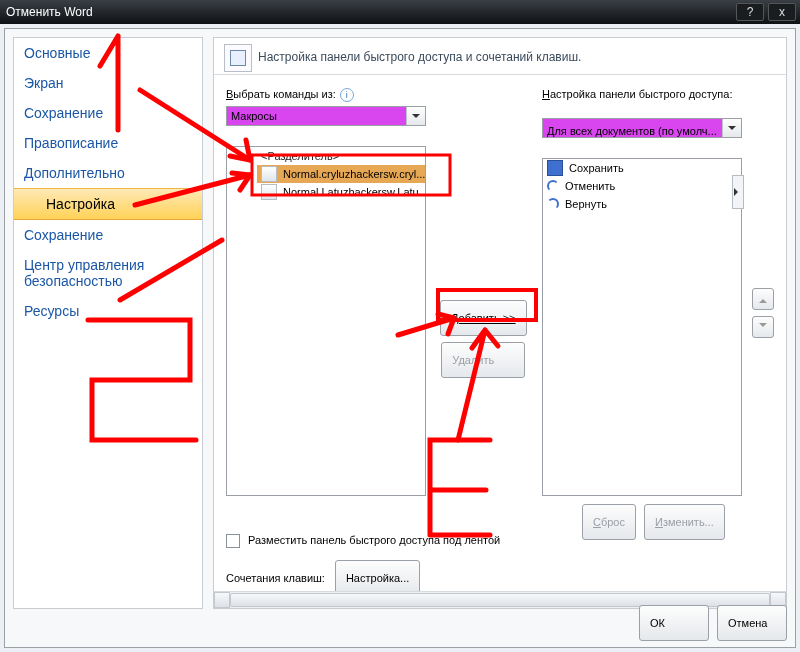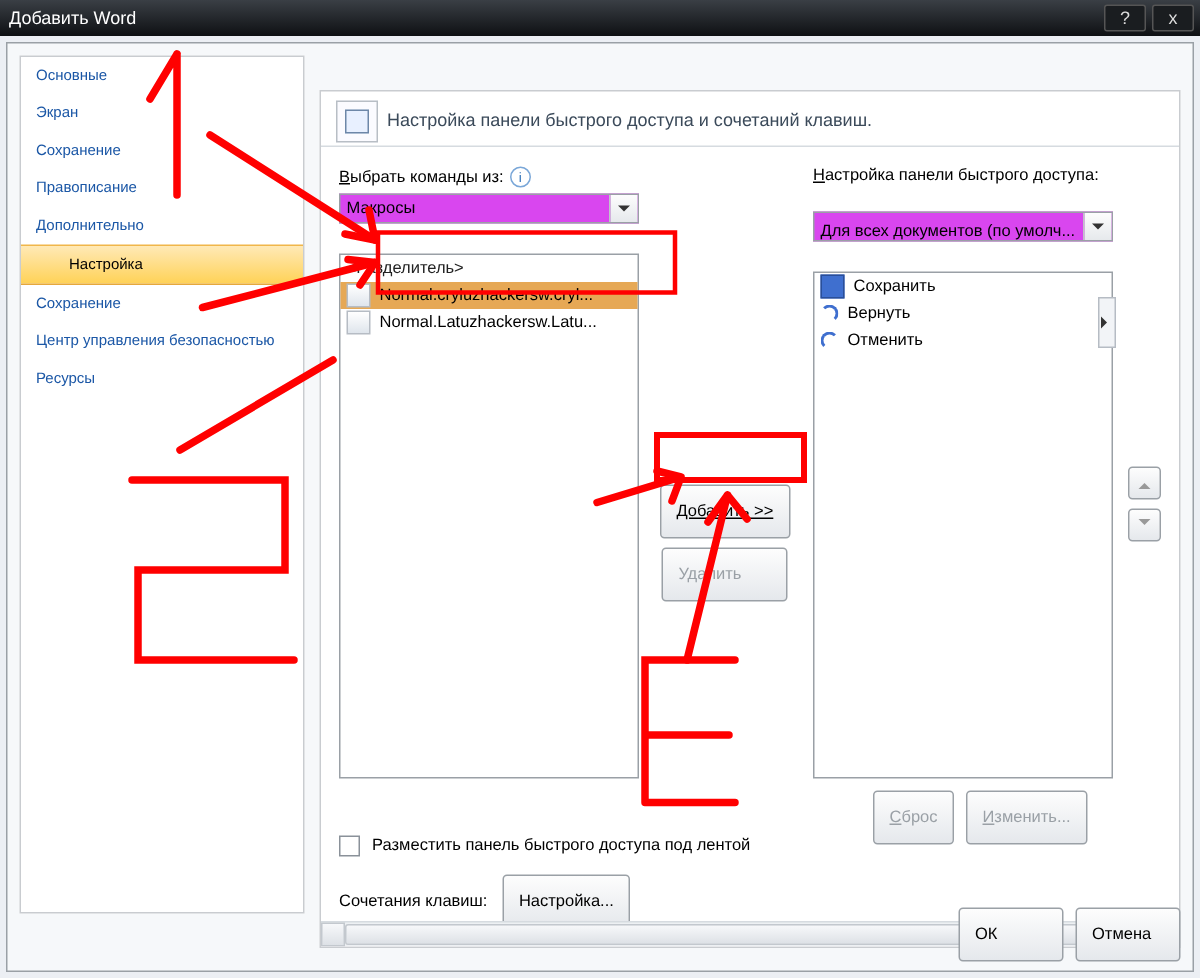--- a/index.html
+++ b/index.html
@@ -6,24 +6,24 @@
   .window{width:800px;height:652px;position:relative;background:#eceff4;}
   
   .titlebar{height:24px;background:linear-gradient(#3a3f45,#0e1013);color:#fff;display:flex;align-items:center;padding:0 6px;position:relative;}
   .titlebar .title{font-size:12px;}
   .titlebar .ctrls{position:absolute;right:4px;top:0;display:flex;gap:4px;align-items:center;height:24px;}
   .titlebar .ctrls span{width:26px;height:16px;border:1px solid #555;background:#1a1d20;display:flex;align-items:center;justify-content:center;color:#ddd;font-size:12px;border-radius:2px;}
   
   .surface{position:absolute;left:4px;right:4px;top:28px;bottom:4px;border:1px solid #9aa0a6;background:#f6f8fa;}
   
   .nav{position:absolute;left:8px;top:8px;width:190px;height:572px;border:1px solid #c9ccd0;background:#fff;box-sizing:border-box;}
-  .nav .item{padding:7px 10px;color:#1b57a6;font-size:10px;cursor:pointer;}
+  .nav .item{padding:7px 10px;color:#1b57a6;font-size:14px;cursor:pointer;}
   .nav .item.sel{background:linear-gradient(#ffe9b6,#ffd257);color:#000;border-top:1px solid #f0b64a;border-bottom:1px solid #e6a83c;padding-left:32px;}
   
-  .content{position:absolute;left:208px;right:8px;top:8px;height:572px;border:1px solid #c9ccd0;background:#fff;box-sizing:border-box;overflow:hidden;margin-top:23px;}
+  .content{position:absolute;left:208px;right:8px;top:8px;height:572px;border:1px solid #c9ccd0;background:#fff;box-sizing:border-box;overflow:hidden;}
   .content .head{padding:12px 12px 10px 44px;border-bottom:1px solid #d6dbe0;color:#3b4a5a;font-size:12px;position:relative;}
   .content .head .hi{position:absolute;left:10px;top:6px;width:26px;height:26px;border:1px solid #b8bec5;background:#fbfbff;}
   .content .head .hi:after{content:"";position:absolute;left:5px;top:5px;width:14px;height:14px;border:1px solid #6d87a8;background:#e8f0ff;}
   .body{position:absolute;left:12px;right:12px;top:50px;bottom:74px;}
   .lbl{color:#000;}
   .underl{text-decoration:underline;}
   .info{display:inline-block;width:12px;height:12px;border:1px solid #7aa7d8;border-radius:50%;color:#2d6fb6;font-size:9px;line-height:12px;text-align:center;margin-left:4px;}
   .dropdown{height:20px;border:1px solid #9aa0a6;background:#d946ef;display:flex;align-items:center;padding:0 4px;position:relative;box-sizing:border-box;}
   .dropdown .arrow{position:absolute;right:0;top:0;bottom:0;width:18px;border-left:1px solid #c0c4c9;background:linear-gradient(#fdfdfd,#e6e9ec);display:flex;align-items:center;justify-content:center;}
   .dropdown .arrow:after{content:"";border:4px solid transparent;border-top-color:#333;margin-top:3px;}
@@ -55,21 +55,21 @@
   
   .anno{position:absolute;inset:0;pointer-events:none;}
   .anno svg{position:absolute;inset:0;}
 </style>
 </head>
 <body>
 
 <div class="window">
 
   <div class="titlebar">
-    <span class="title">Добавить Word</span>
+    <span class="title">Отменить Word</span>
     <div class="ctrls">
       <span>?</span>
       <span>x</span>
     </div>
   </div>
 
   <div class="surface">
 
     <div class="nav" id="nav">
         <div class="item">Основные</div>
@@ -91,21 +91,21 @@
 
       <div class="body">
 
         <div style="position:absolute;left:0;top:0;width:200px;">
           <span class="lbl"><span class="underl">В</span><span>ыбрать команды из:</span></span><span class="info">i</span>
         </div>
         <div class="dropdown" style="position:absolute;left:0;top:18px;width:200px;">
           <span>Макросы</span>
           <span class="arrow"></span>
         </div>
-        <div class="listbox" id="leftlist" style="left:0;top:58px;width:200px;height:350px;">
+        <div class="listbox" id="leftlist" style="left:0;top:58px;width:200px;height:350px;padding-left:30px;">
             <div class="row hdr">&lt;Разделитель&gt;</div>
             <div class="row sel">
               <span class="ic"></span>
               <span>Normal.cryluzhackersw.cryl...</span>
             </div>
             <div class="row">
               <span class="ic"></span>
               <span>Normal.Latuzhackersw.Latu...</span>
             </div>
           </div>
@@ -125,26 +125,26 @@
         <div class="dropdown" style="position:absolute;left:316px;top:30px;width:200px;align-items:flex-end;">
           <span>Для всех документов (по умолч...</span>
           <span class="arrow"></span>
         </div>
         <div class="listbox" id="rightlist" style="left:316px;top:70px;width:200px;height:338px;">
             <div class="row">
               <span class="small-icon save-icon"></span>
               <span>Сохранить</span>
             </div>
             <div class="row">
+              <span class="small-icon undo-icon"></span>
+              <span>Отменить</span>
+            </div>
+            <div class="row">
               <span class="small-icon redo-icon"></span>
               <span>Вернуть</span>
-            </div>
-            <div class="row">
-              <span class="small-icon undo-icon"></span>
-              <span>Отменить</span>
             </div>
           </div>
         <div class="expand" style="position:absolute;left:506px;top:87px;"></div>
 
         <div style="position:absolute;left:526px;top:200px;display:flex;flex-direction:column;gap:6px;">
           <div class="sq up"></div>
           <div class="sq dn"></div>
         </div>
 
         <div style="position:absolute;left:356px;top:416px;display:flex;gap:8px;">

